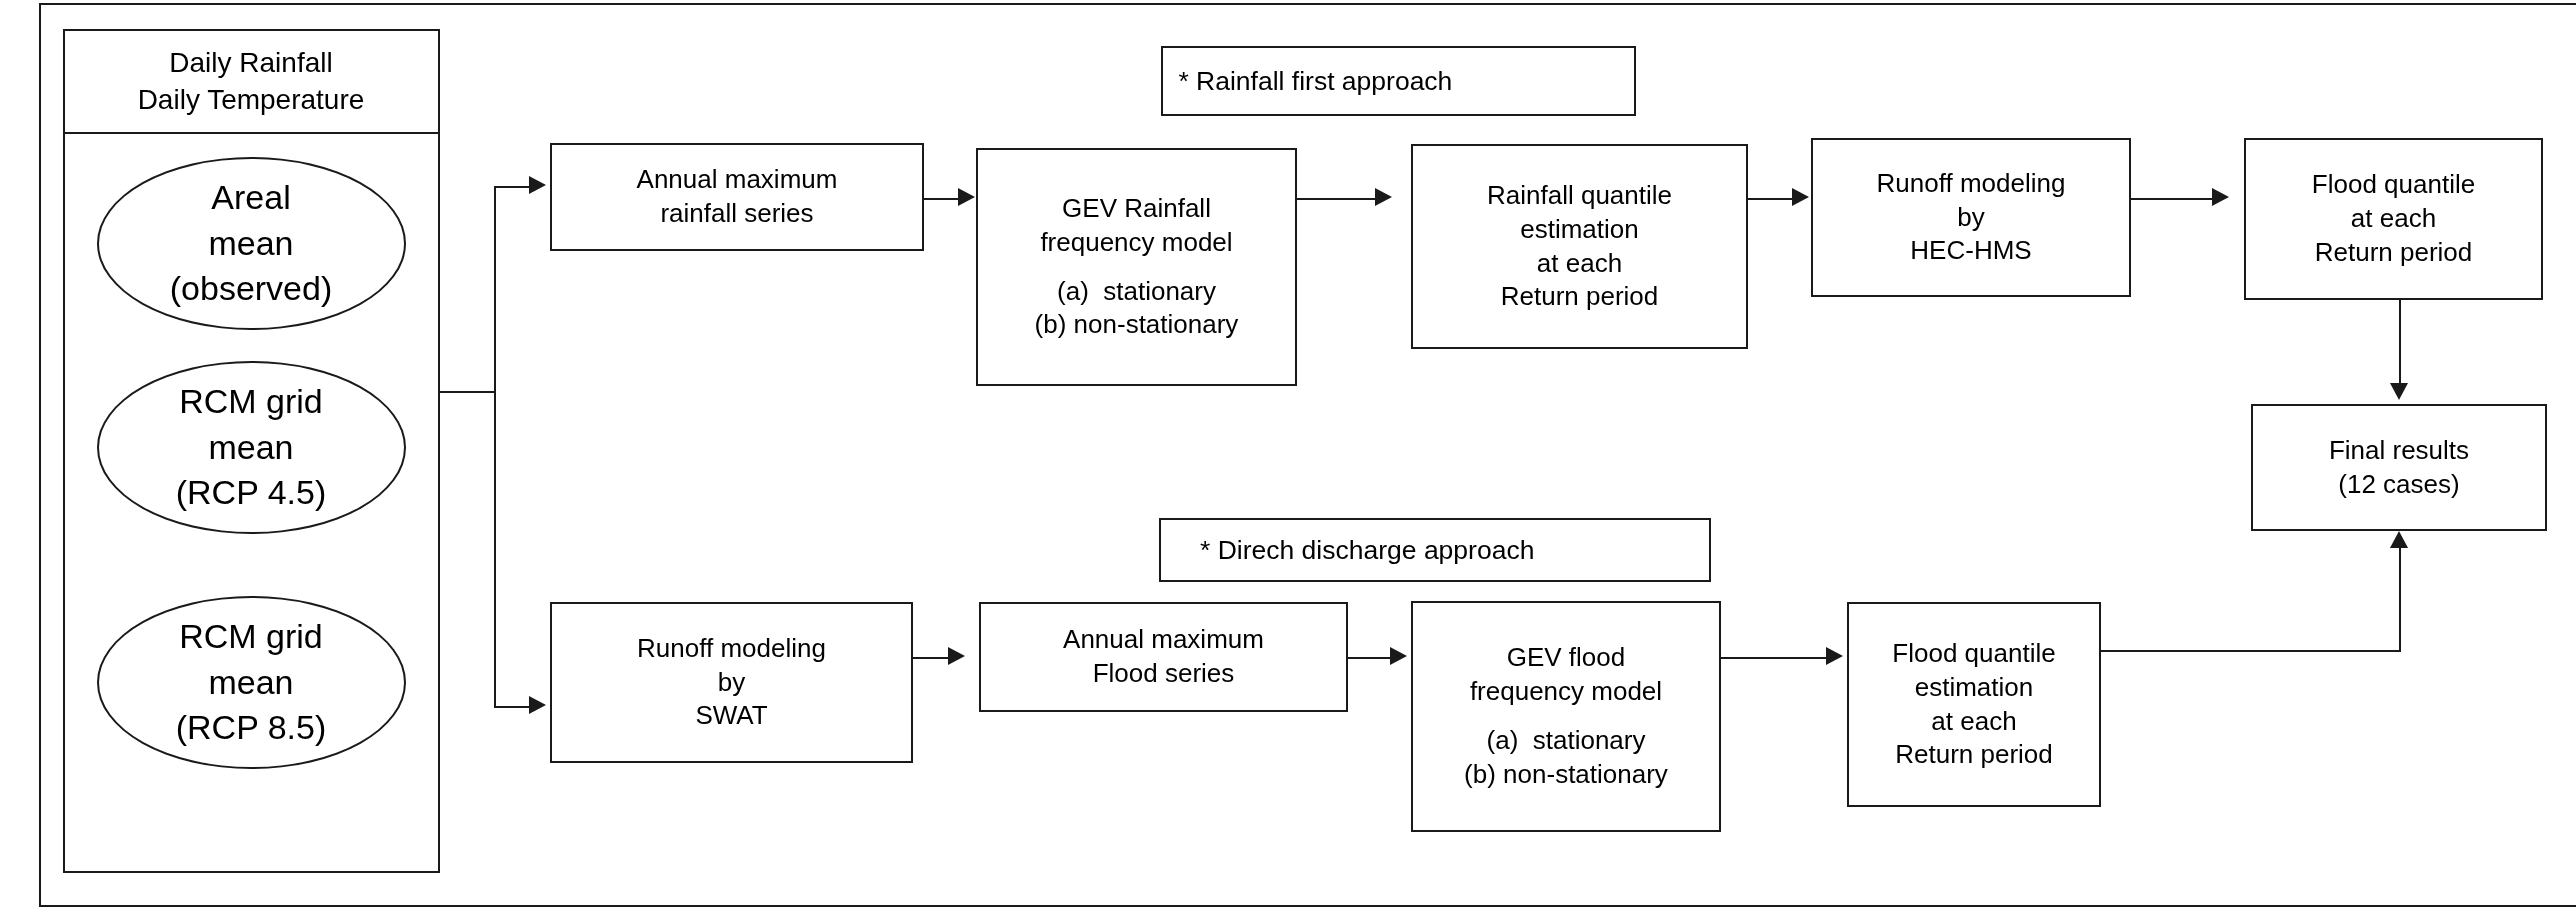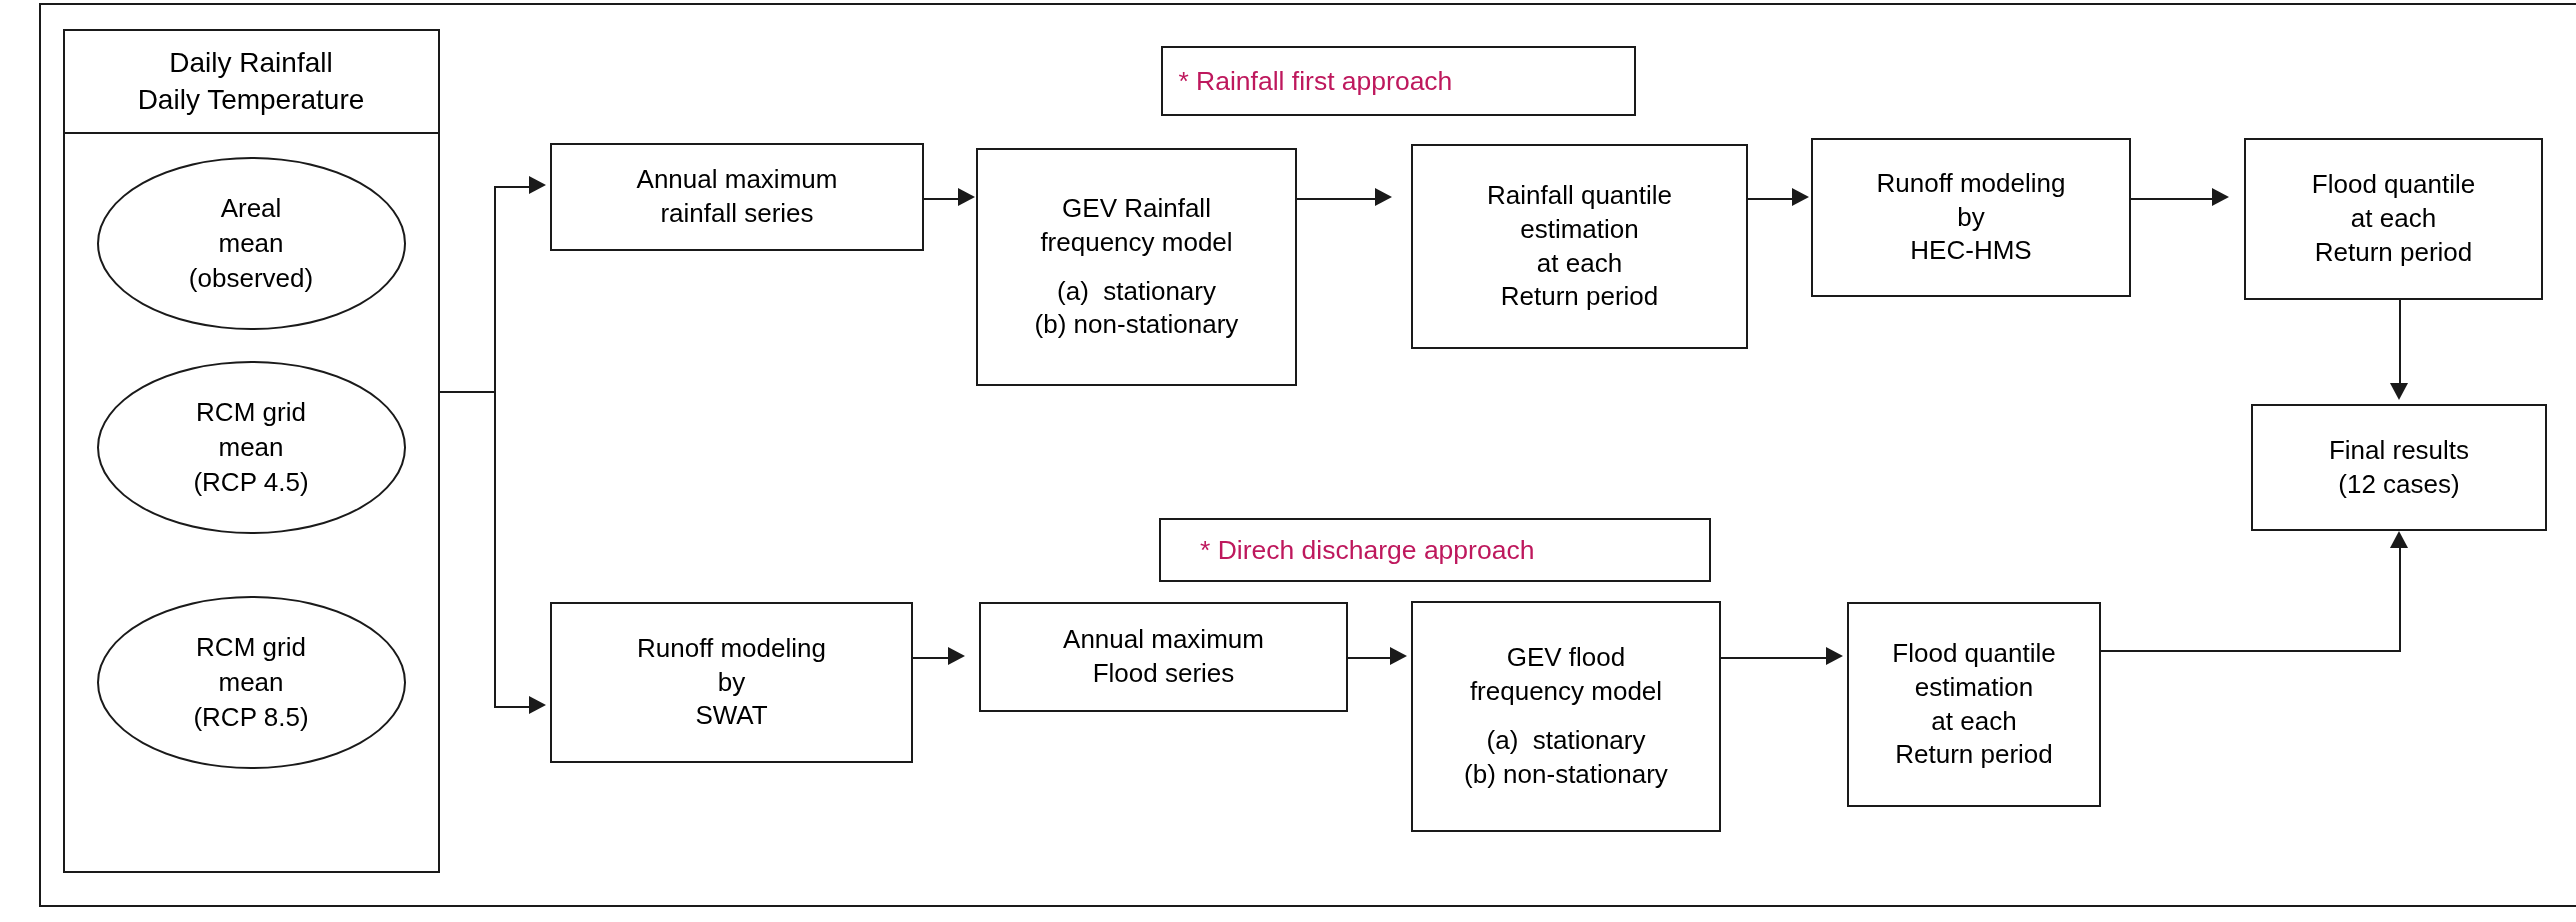--- a/index.html
+++ b/index.html
@@ -85,36 +85,36 @@
     height: 173px;
     border: 2.1px solid #1a1a1a;
     border-radius: 50%;
     box-sizing: border-box;
     background: #ffffff;
     display: flex;
     flex-direction: column;
     align-items: center;
     justify-content: center;
     text-align: center;
-    font-size: 26px;
+    font-size: 34px;
     line-height: 1.34;
     color: #000;
   }
   
   .note {
     position: absolute;
     border: 2.1px solid #1a1a1a;
     box-sizing: border-box;
     background: #ffffff;
     display: flex;
     align-items: center;
     justify-content: flex-start;
     padding-left: 15.4px;
     font-size: 26.5px;
-    color: #be185d;
+    color: #000000;
     white-space: nowrap;
   }
   
   .hline {
     position: absolute;
     height: 0;
     border-top: 2.1px solid #1a1a1a;
   }
   .vline {
     position: absolute;

